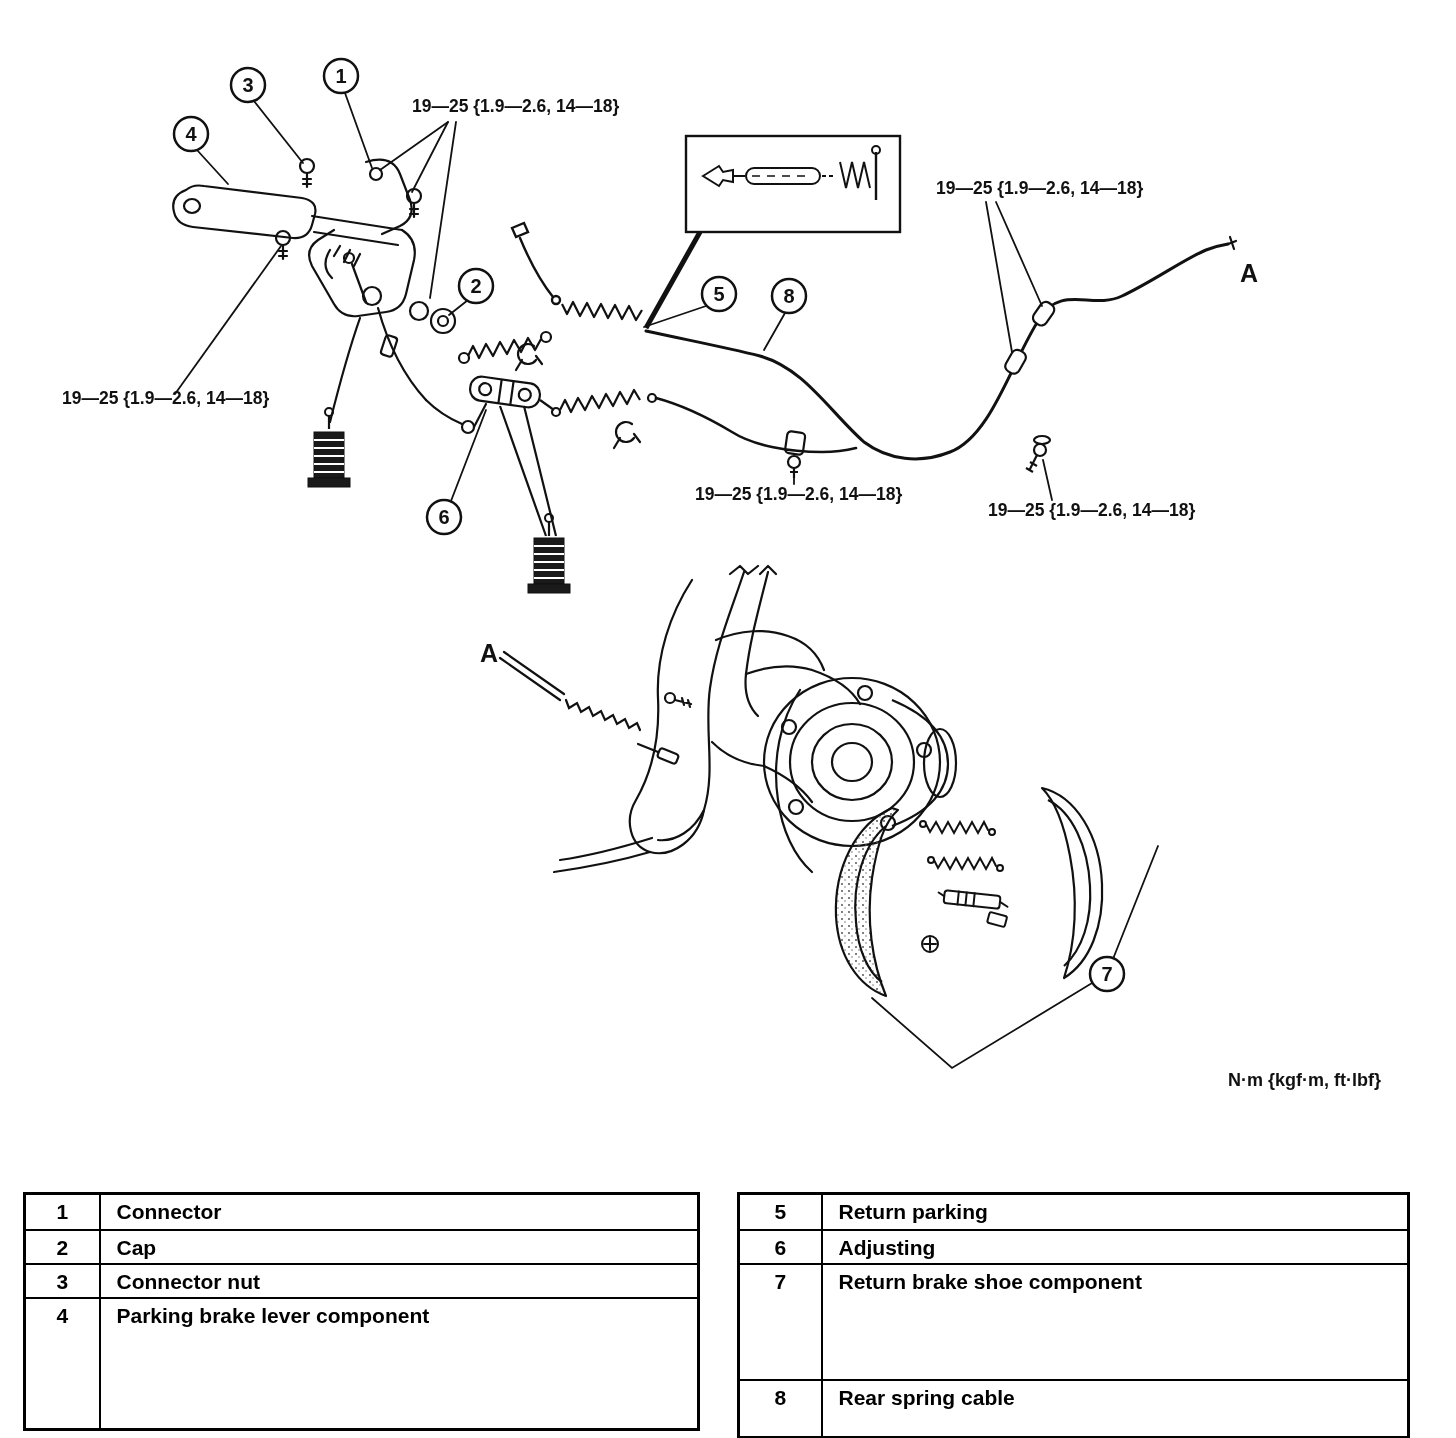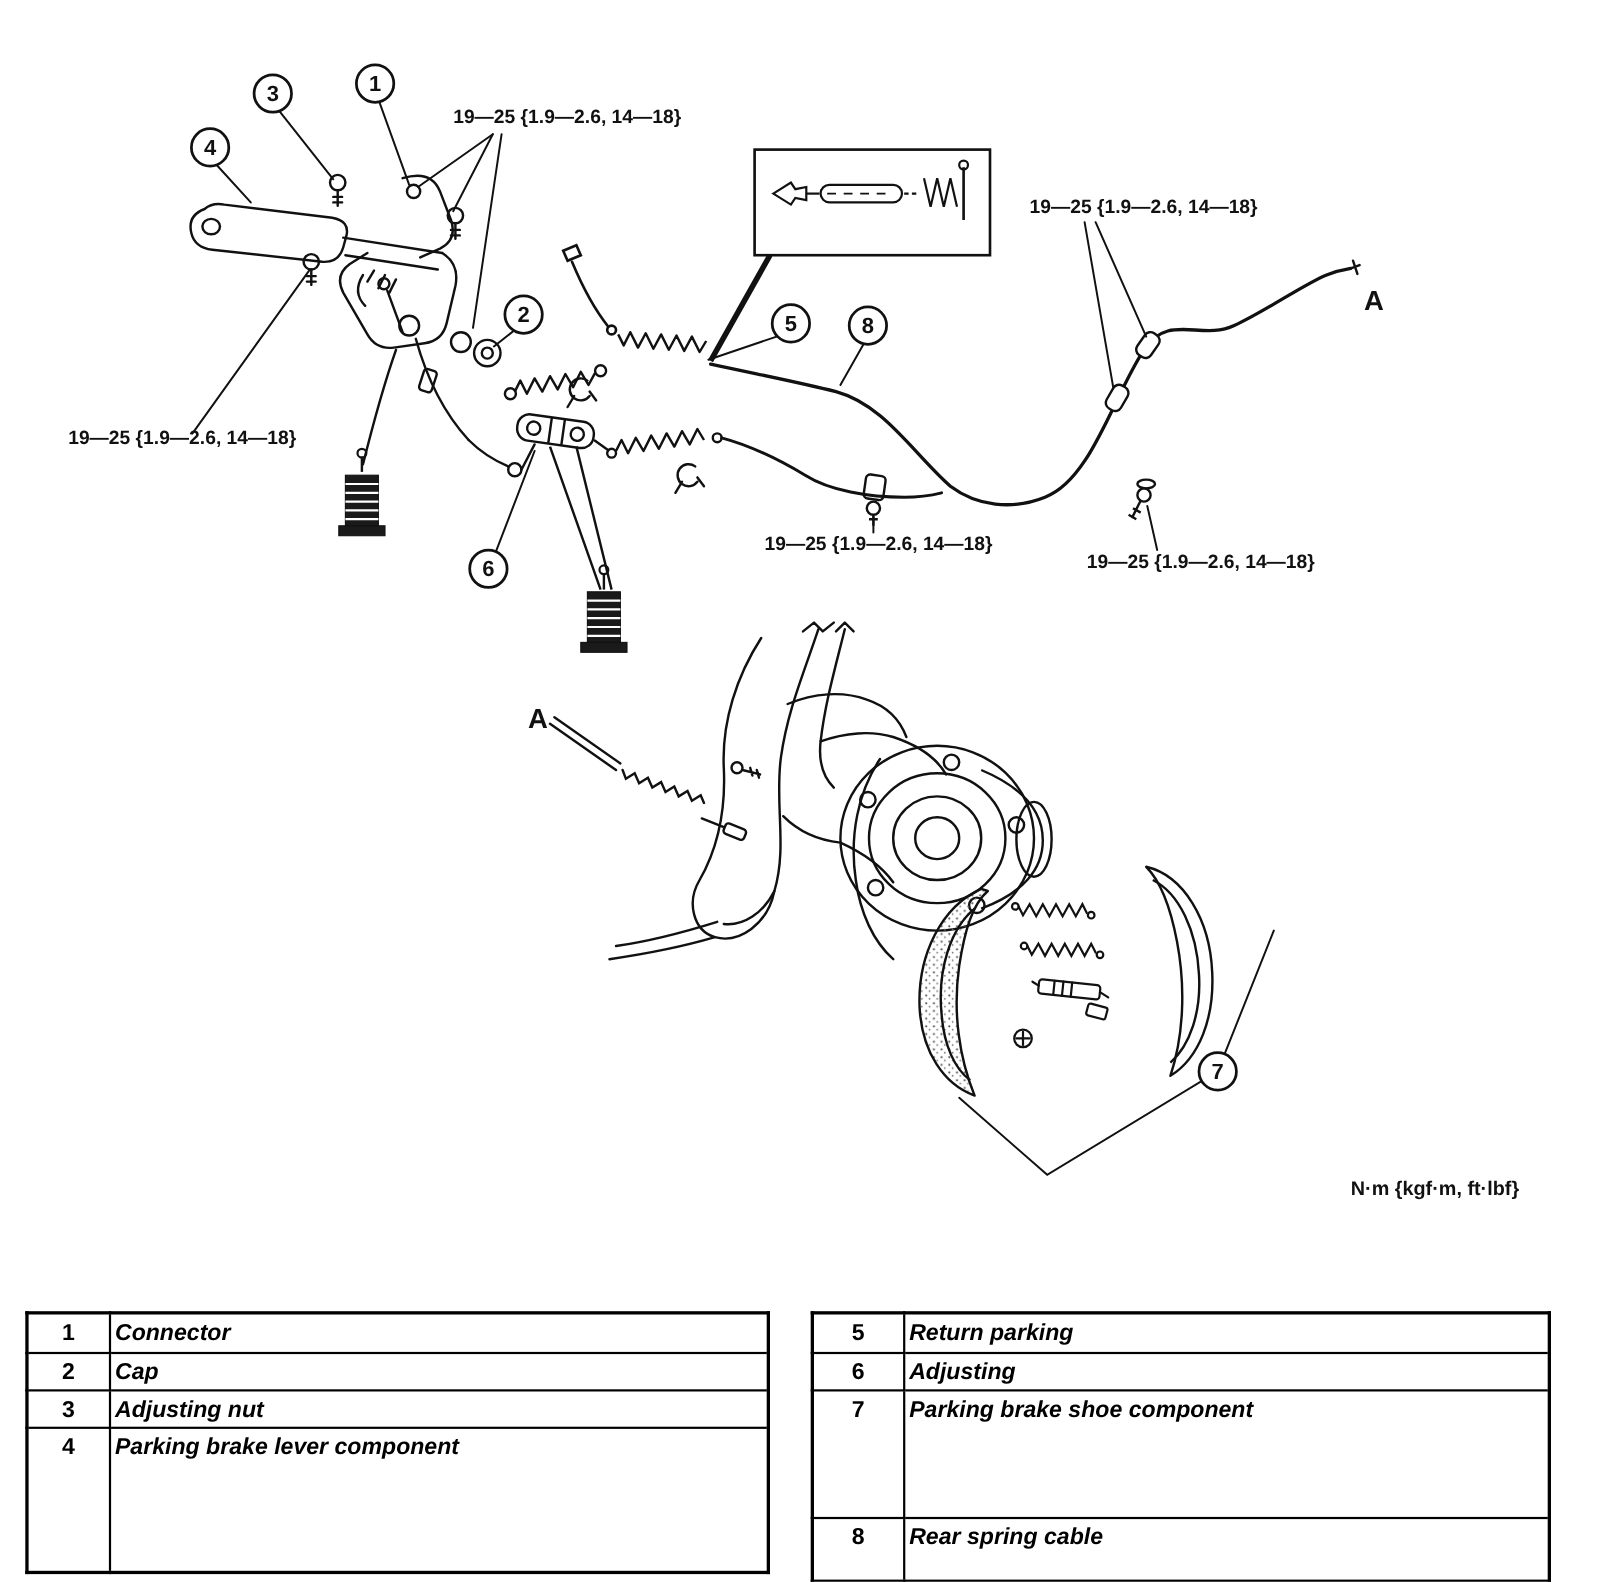--- a/index.html
+++ b/index.html
@@ -9,21 +9,21 @@
     font-family:"Liberation Sans", sans-serif; color:#000;
   }
   #diagram { position:absolute; left:0; top:0; }
   svg text { font-family:"Liberation Sans", sans-serif; }
   .legend { position:absolute; }
   .legend table { border-collapse:collapse; width:100%; table-layout:fixed; border:3px solid #000; background:#fff; }
   .legend td {
     border:2px solid #000; vertical-align:top;
     font-size:21px; font-weight:bold; line-height:27px; padding:3px 0 0 0;
   }
-  .legend td.label { padding-left:4px;font-style:italic; }
+  .legend td.label { padding-left:16px; }
   .legend td.num { text-align:center; }
   .legend-left  { left:23px;  top:1192px; width:677px; }
   .legend-right { left:737px; top:1192px; width:673px; }
   .legend-left  td.num { width:75px; }
   .legend-right td.num { width:83px; }
   tr.h36 { height:36px; } tr.h34 { height:34px; }
   tr.h132 { height:132px; } tr.h116 { height:116px; } tr.h58 { height:58px; }
 </style>
 </head>
 <body>
@@ -310,21 +310,21 @@
         <tr class="h36">
       <td class="num">1</td>
       <td class="label">Connector</td>
     </tr>
     <tr class="h34">
       <td class="num">2</td>
       <td class="label">Cap</td>
     </tr>
     <tr class="h34">
       <td class="num">3</td>
-      <td class="label">Adjusting nut</td>
+      <td class="label">Connector nut</td>
     </tr>
     <tr class="h132">
       <td class="num">4</td>
       <td class="label">Parking brake lever component</td>
     </tr>
   </tbody>
     </table>
 </div>
 
 <div class="legend legend-right">
@@ -333,21 +333,21 @@
         <tr class="h36">
       <td class="num">5</td>
       <td class="label">Return parking</td>
     </tr>
     <tr class="h34">
       <td class="num">6</td>
       <td class="label">Adjusting</td>
     </tr>
     <tr class="h116">
       <td class="num">7</td>
-      <td class="label">Parking brake shoe component</td>
+      <td class="label">Return brake shoe component</td>
     </tr>
     <tr class="h58">
       <td class="num">8</td>
       <td class="label">Rear spring cable</td>
     </tr>
   </tbody>
     </table>
 </div>
 
 </body></html>

